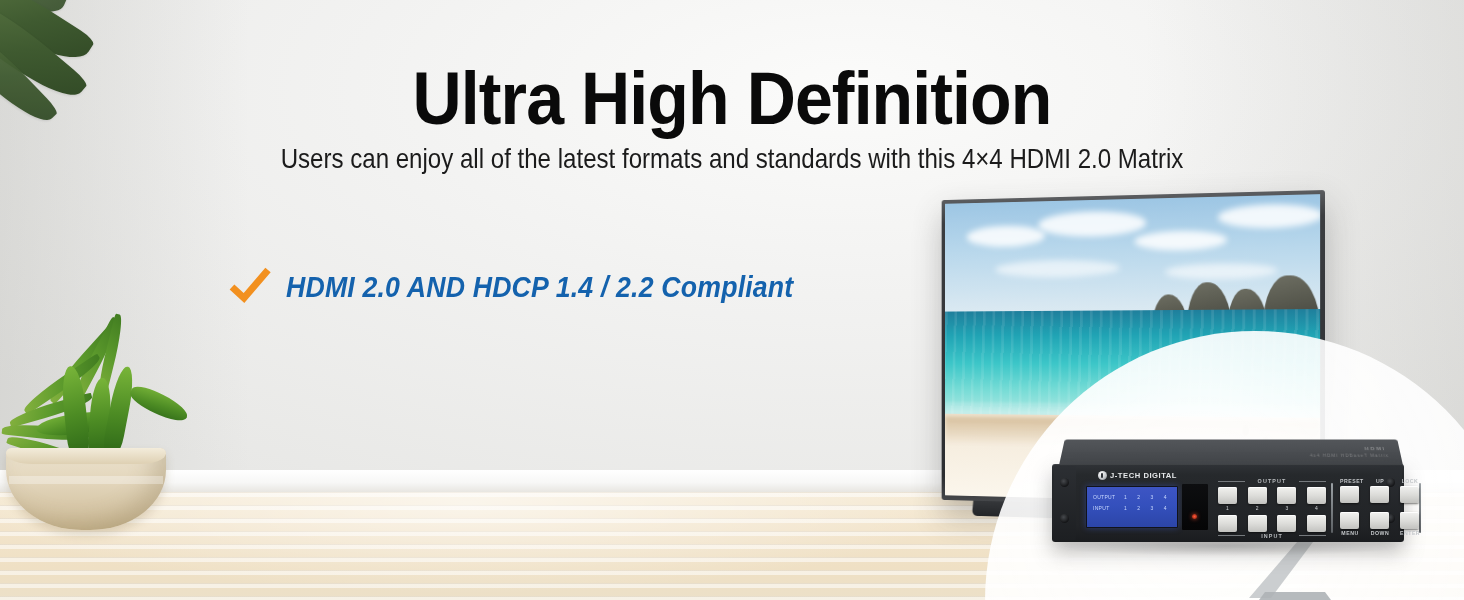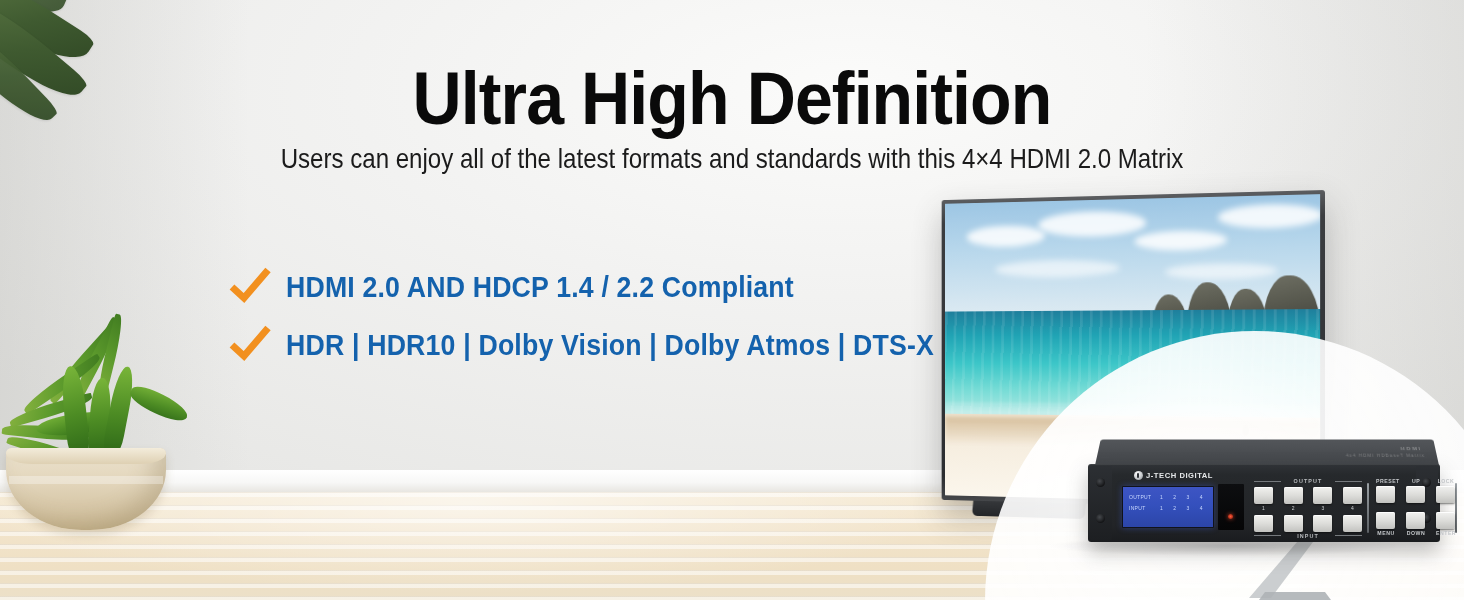--- a/index.html
+++ b/index.html
@@ -121,21 +121,21 @@
     position:absolute; left:0; top:142px; width:1464px;
     text-align:center;
     font-family:"Liberation Sans", sans-serif;
     font-size:28px;
     font-weight:400;
     color:#1b1b1b;
     transform:scaleX(.86);
     line-height:1.2;
   }
 
-  .feature-list { position:absolute; left:228px; top:258px; width:700px; }
+  .feature-list { position:absolute; left:228px; top:258px; width:700px;font-style:italic; }
   .feature {
     display:flex; align-items:center;
     height:58px;
   }
   .check {
     width:44px; height:40px; flex:0 0 44px;
     position:relative;
     margin-right:14px;
   }
   .check svg { display:block; }
@@ -239,21 +239,21 @@
     border-radius:0 0 6px 6px;
     transform:skewX(-6deg);
   }
   .tv-stand-blade {
     position:absolute; right:-36px; bottom:-86px;
     width:120px; height:92px;
   }
 
   
   .device {
-    position:absolute; left:1088px; top:434px;
+    position:absolute; left:1052px; top:434px;
     width:352px; height:110px;
   }
   .dev-top {
     position:absolute; left:6px; top:0; width:346px; height:36px;
     background:linear-gradient(180deg,#53565a 0%,#4a4d51 45%,#3e4145 100%);
     border-radius:3px 3px 0 0;
     transform:perspective(420px) rotateX(28deg);
     transform-origin:bottom center;
     box-shadow:0 -1px 0 rgba(255,255,255,.14) inset;
   }
@@ -596,25 +596,17 @@
 
     <div class="feature">
       <span class="check">
         <svg width="44" height="40" viewBox="0 0 44 40">
           <path d="M4 20 L16 31 L40 3" fill="none" stroke="#f2901f" stroke-width="7" stroke-linecap="butt" stroke-linejoin="miter"></path>
         </svg>
       </span>
       <span class="feature-text">HDMI 2.0 AND HDCP 1.4 / 2.2 Compliant</span>
     </div>
 
-    <div class="feature">
-      <span class="check">
-        <svg width="44" height="40" viewBox="0 0 44 40">
-          <path d="M4 20 L16 31 L40 3" fill="none" stroke="#f2901f" stroke-width="7" stroke-linecap="butt" stroke-linejoin="miter"></path>
-        </svg>
-      </span>
-      <span class="feature-text">HDR | HDR10 | Dolby Vision | Dolby Atmos | DTS-X</span>
-    </div>
 
 
   </div>
 
 </div>
 
 </body></html>

